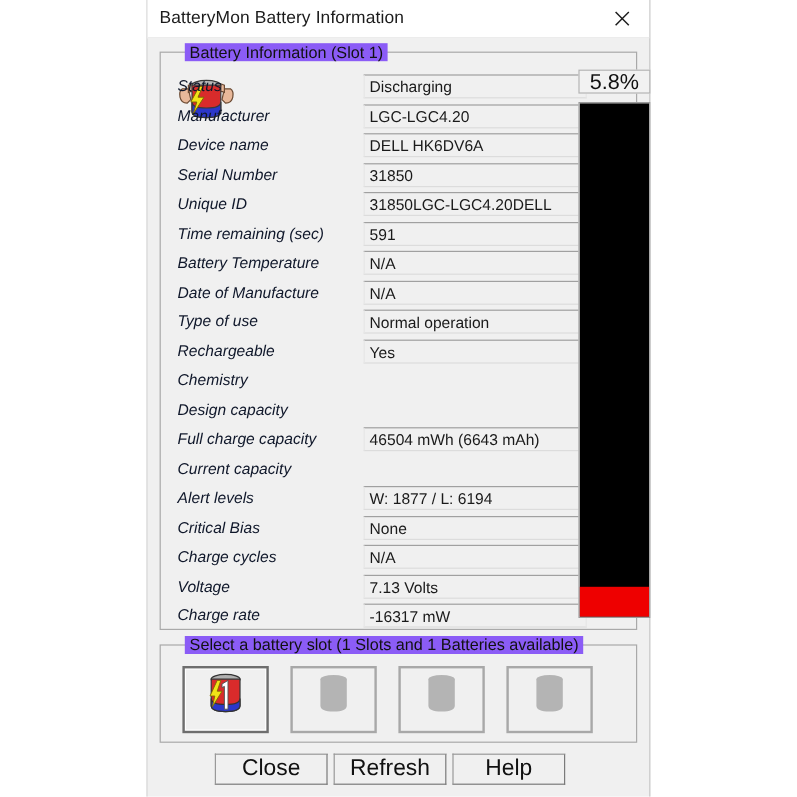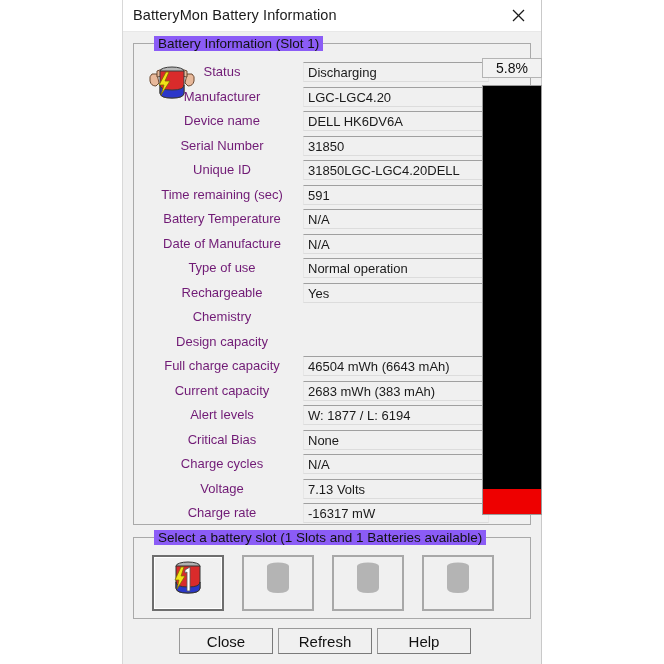--- a/index.html
+++ b/index.html
@@ -75,24 +75,25 @@
   .row {
     position: absolute;
     left: 0;
     width: 344px;
     height: 22px;
   }
   .row .lbl {
     position: absolute;
     left: 0; top: 2px;
     width: 148px;
-    text-align: center;
+    text-align: left;
     font-size: 13px;
-    color: #701a75;
+    color: #0f172a;
     white-space: nowrap;
+    font-style: italic;
   }
   .row .val {
     position: absolute;
     left: 155px; top: 0px;
     width: 186px; height: 20px;
     background: #f0f0f0;
     border-top: 1px solid #a0a0a0;
     border-left: 1px solid #e6e6e6;
     border-right: 1px solid #e6e6e6;
     border-bottom: 1px solid #dcdcdc;
@@ -105,21 +106,21 @@
   }
 
   
   .pct-box {
     position: absolute;
     left: 348px; top: 14px;
     width: 60px; height: 20px;
     background: #f2f2f2;
     border: 1px solid #b4b4b4;
     box-sizing: border-box;
-    font-size: 14px;
+    font-size: 18px;
     color: #111;
     display: flex; align-items: center; justify-content: center;
   }
   .gauge {
     position: absolute;
     left: 348px; top: 41px;
     width: 60px; height: 430px;
     background: #ffffff;
     border: 1px solid #9b9b9b;
     box-sizing: border-box;
@@ -152,21 +153,21 @@
   
   .btn {
     position: absolute;
     top: 628px;
     width: 94px; height: 26px;
     background: #f0f0f0;
     border: 1px solid #999999;
     border-right-color: #7a7a7a;
     border-bottom-color: #7a7a7a;
     box-sizing: border-box;
-    font-size: 15px;
+    font-size: 19px;
     color: #111;
     display: flex; align-items: center; justify-content: center;
     cursor: default;
   }
   #btn-close   { left: 56px; }
   #btn-refresh { left: 155px; }
   #btn-help    { left: 254px; }
 </style>
 </head>
 <body>
@@ -250,21 +251,20 @@
           </div>
           <div class="row" style="top: 287.5px; left: 14px;">
             <div class="lbl">Design capacity</div>
           </div>
           <div class="row" style="top: 312px; left: 14px;">
             <div class="lbl">Full charge capacity</div>
             <div class="val">46504 mWh (6643 mAh)</div>
           </div>
           <div class="row" style="top: 336.5px; left: 14px;">
             <div class="lbl">Current capacity</div>
-            <div class="val">2683 mWh (383 mAh)</div>
           </div>
           <div class="row" style="top: 361px; left: 14px;">
             <div class="lbl">Alert levels</div>
             <div class="val">W: 1877 / L: 6194</div>
           </div>
           <div class="row" style="top: 385.5px; left: 14px;">
             <div class="lbl">Critical Bias</div>
             <div class="val">None</div>
           </div>
           <div class="row" style="top: 410px; left: 14px;">

